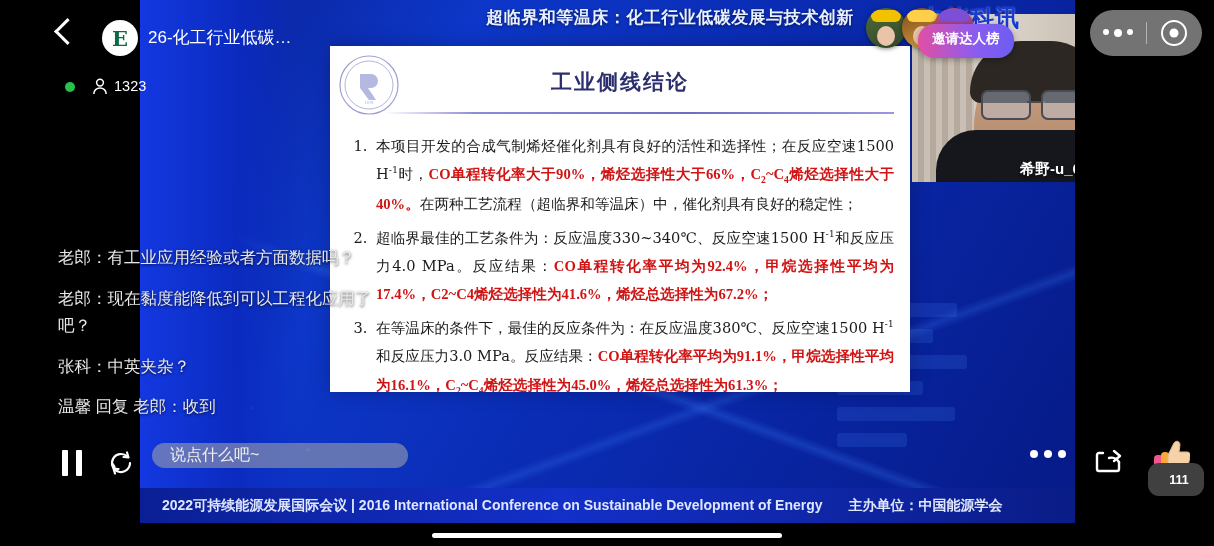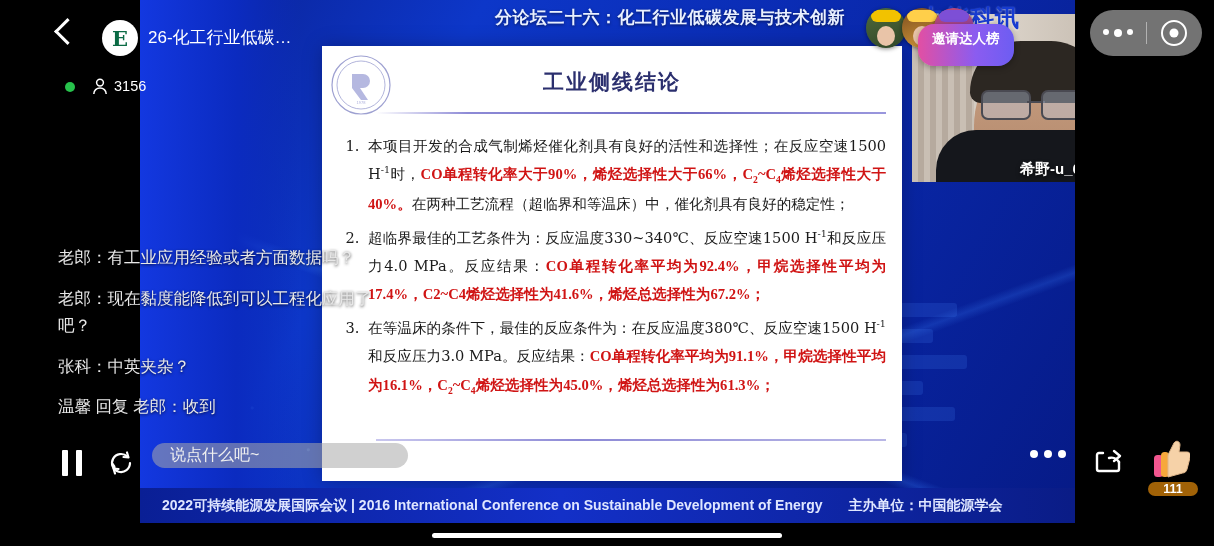--- a/index.html
+++ b/index.html
@@ -21,21 +21,21 @@
   .stage .glow-left{position:absolute;left:0;top:0;width:160px;height:523px;
       background:linear-gradient(90deg,#1338e0 0%,#0b2bc0 60%,rgba(10,35,160,0) 100%);}
   .stage .eicon{position:absolute;right:28px;bottom:60px;width:230px;height:170px;opacity:.30;}
 
   
   .conf-title{position:absolute;left:150px;top:6px;width:760px;text-align:center;
      color:#e9f0ff;font-size:17px;font-weight:700;letter-spacing:.5px;
      text-shadow:0 1px 3px rgba(0,0,0,.55);white-space:nowrap;}
 
   
-  .slide{position:absolute;left:182px;top:46px;width:580px;height:435px;background:#fff;
+  .slide{position:absolute;left:190px;top:46px;width:580px;height:346px;background:#fff;
          box-shadow:0 0 18px rgba(0,0,0,.25);overflow:hidden;}
   .slide-logo{position:absolute;left:8px;top:8px;width:62px;height:62px;opacity:.85;}
   .slide-title{position:absolute;left:0;right:0;top:22px;text-align:center;
      font-family:"DejaVu Serif","Liberation Serif",serif;font-weight:700;
      font-size:21px;color:#2b2f6e;letter-spacing:2px;}
   .slide-rule{position:absolute;left:54px;right:16px;top:66px;height:2px;
      background:linear-gradient(90deg,#ffffff 0%,#8d8ad6 18%,#6f6cc4 60%,#9a97dd 100%);}
   .slide-rule.bottom{top:393px;height:2px;
      background:linear-gradient(90deg,#c9c7ee 0%,#8d8ad6 40%,#b9b7e6 100%);}
   ol.points{margin:0;padding:0 16px 0 42px;position:absolute;top:86px;left:0;right:0;
@@ -69,21 +69,21 @@
   .sp-body{position:absolute;left:50%;bottom:-6px;transform:translateX(-50%);
     width:210px;height:58px;border-radius:40px 40px 0 0;background:#15171c;}
   .sp-name{position:absolute;left:880px;top:160px;color:#fff;font-size:15px;font-weight:700;
     text-shadow:0 2px 4px rgba(0,0,0,.8);white-space:nowrap;}
 
   
   .brand{position:absolute;left:920px;top:2px;color:#173bd0;font-size:24px;font-weight:700;
          letter-spacing:1px;text-shadow:0 1px 2px rgba(255,255,255,.6);}
 
   
-  .rank-pill{position:absolute;left:918px;top:24px;height:30px;padding:0 14px 12px 14px;
+  .rank-pill{position:absolute;left:918px;top:24px;height:30px;padding:0 14px 4px 14px;
     display:flex;align-items:center;border-radius:16px;
     background:linear-gradient(90deg,#e24fa3 0%,#8b5cf0 60%,#6d5df2 100%);
     color:#fff;font-size:13.5px;font-weight:700;white-space:nowrap;
     box-shadow:0 2px 6px rgba(0,0,0,.3);}
   .av{position:absolute;top:8px;width:40px;height:40px;border-radius:50%;overflow:hidden;
       box-shadow:0 1px 4px rgba(0,0,0,.45);}
   .av.a1{left:866px;background:linear-gradient(160deg,#4f6b3c,#2f4527);}
   .av.a2{left:902px;background:linear-gradient(160deg,#7a4b1e,#d79c3b);}
   .av.a3{left:934px;background:linear-gradient(160deg,#c8486f,#6e3fb0);}
   .av .face{position:absolute;left:50%;top:46%;transform:translateX(-50%);
@@ -131,23 +131,23 @@
   .ctrl-pause i.l{left:0;} .ctrl-pause i.r{right:0;}
   .ctrl-refresh{position:absolute;left:108px;top:450px;width:26px;height:26px;}
   .say-box{position:absolute;left:152px;top:443px;width:238px;height:25px;border-radius:20px;
      background:rgba(170,170,170,.55);display:flex;align-items:center;padding-left:18px;
      color:#f0f0f0;font-size:16px;}
   .more-btn{position:absolute;left:1030px;top:450px;display:flex;gap:6px;align-items:center;}
   .more-btn span{width:8px;height:8px;border-radius:50%;background:#fff;}
   .share-btn{position:absolute;left:1092px;top:446px;width:32px;height:32px;}
   .like-btn{position:absolute;left:1148px;top:440px;width:50px;height:56px;}
   .thumb{position:absolute;left:6px;top:0;width:36px;height:40px;}
-  .like-badge{position:absolute;left:0;bottom:0;width:50px;height:14px;border-radius:11px;
-     background:#a16207;color:#fff;font-size:12.5px;font-weight:700;
-     display:flex;align-items:center;justify-content:center;}
+  .like-badge{position:absolute;left:0;bottom:0;width:50px;height:33px;border-radius:11px;
+     background:#404040;color:#fff;font-size:12.5px;font-weight:700;
+     display:flex;align-items:center;justify-content:center;padding-left:6px;}
 
   
   .banner{position:absolute;left:140px;top:488px;width:935px;height:35px;
      background:linear-gradient(90deg,#0a1f95 0%,#1330c8 45%,#0a1c86 100%);
      display:flex;align-items:center;}
   .banner .b1{color:#dfe6ff;font-size:14px;font-weight:700;margin-left:22px;white-space:nowrap;}
   .banner .b2{color:#dfe6ff;font-size:14px;font-weight:700;margin-left:26px;white-space:nowrap;}
 
   
   .home-ind{position:absolute;left:50%;transform:translateX(-50%);bottom:8px;
@@ -166,21 +166,21 @@
       <g fill="#4d8cff" opacity="0.55">
         <rect x="20" y="10" width="120" height="14" rx="3"></rect>
         <rect x="20" y="36" width="96" height="14" rx="3"></rect>
         <rect x="20" y="62" width="130" height="14" rx="3"></rect>
         <rect x="20" y="88" width="86" height="14" rx="3"></rect>
         <rect x="20" y="114" width="118" height="14" rx="3"></rect>
         <rect x="20" y="140" width="70" height="14" rx="3"></rect>
       </g>
     </svg>
 
-    <div class="conf-title">分论坛二十六：化工行业低碳发展与技术创新</div>
+    <div class="conf-title">超临界和等温床：化工行业低碳发展与技术创新</div>
 
     <div class="slide">
       <svg class="slide-logo" viewBox="0 0 62 62">
         <circle cx="31" cy="31" r="29" fill="none" stroke="#8d90c9" stroke-width="1.2"></circle>
         <circle cx="31" cy="31" r="24" fill="none" stroke="#8d90c9" stroke-width="0.8"></circle>
         <path d="M22 20 h11 a7 7 0 0 1 0 14 h-11 z M22 34 h8 l8 12 h-7 z M22 20 v26" fill="#9ea2d6" opacity="0.9"></path>
         <text x="31" y="50" font-size="4" fill="#9ea2d6" text-anchor="middle">1978</text>
       </svg>
 
       <div class="slide-title">工业侧线结论</div>
@@ -234,21 +234,21 @@
   <div class="host-av">
     <b>E</b>
   </div>
   <div class="host-title">26-化工行业低碳…</div>
 
   <div class="live-dot"></div>
   <svg class="people-ico" viewBox="0 0 16 17">
     <circle cx="8" cy="4.6" r="3.4" fill="none" stroke="#fff" stroke-width="1.5"></circle>
     <path d="M1.8 16c0-3.6 2.8-6 6.2-6s6.2 2.4 6.2 6" fill="none" stroke="#fff" stroke-width="1.5"></path>
   </svg>
-  <div class="people-cnt">3156</div>
+  <div class="people-cnt">1323</div>
 
   <div class="chat">
     <div class="msg">老郎：有工业应用经验或者方面数据吗？</div>
     <div class="msg">老郎：现在黏度能降低到可以工程化应用了吧？</div>
     <div class="msg">张科：中英夹杂？</div>
     <div class="msg">温馨 回复 老郎：收到</div>
   </div>
 
   <div class="ctrl-pause">
       <i class="l"></i>

